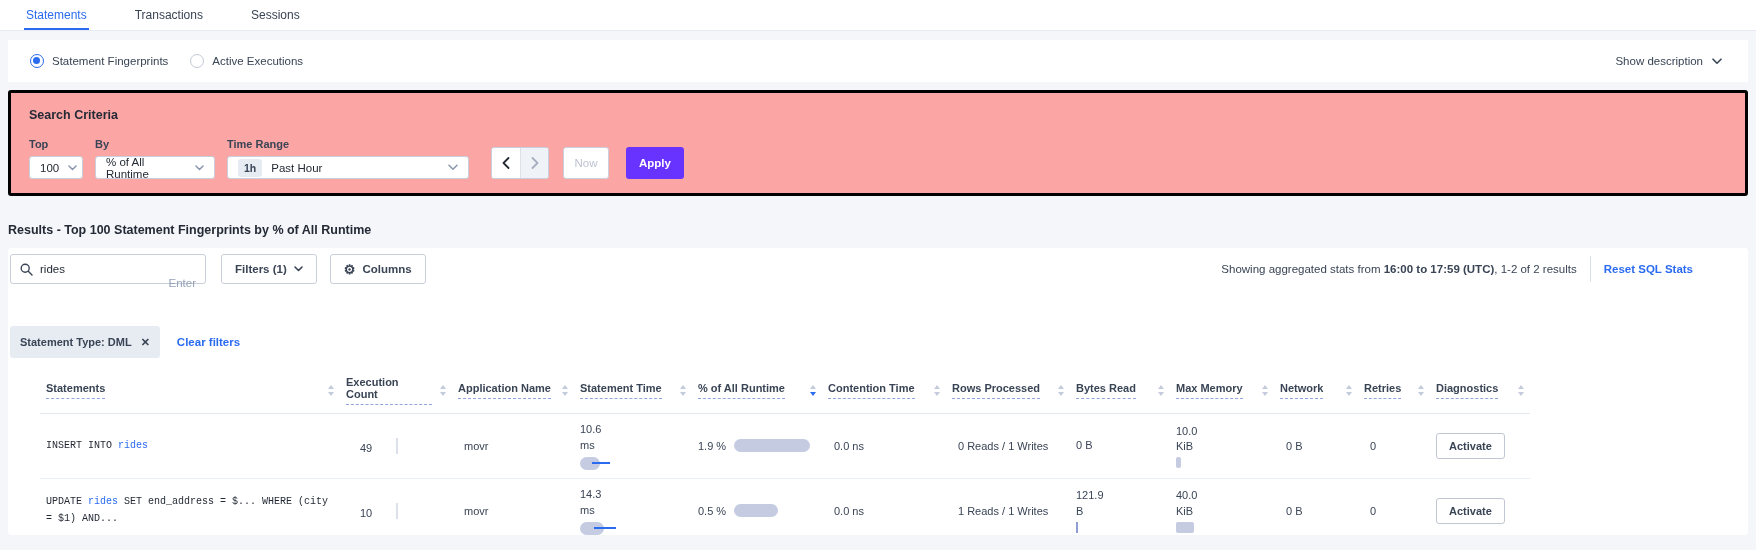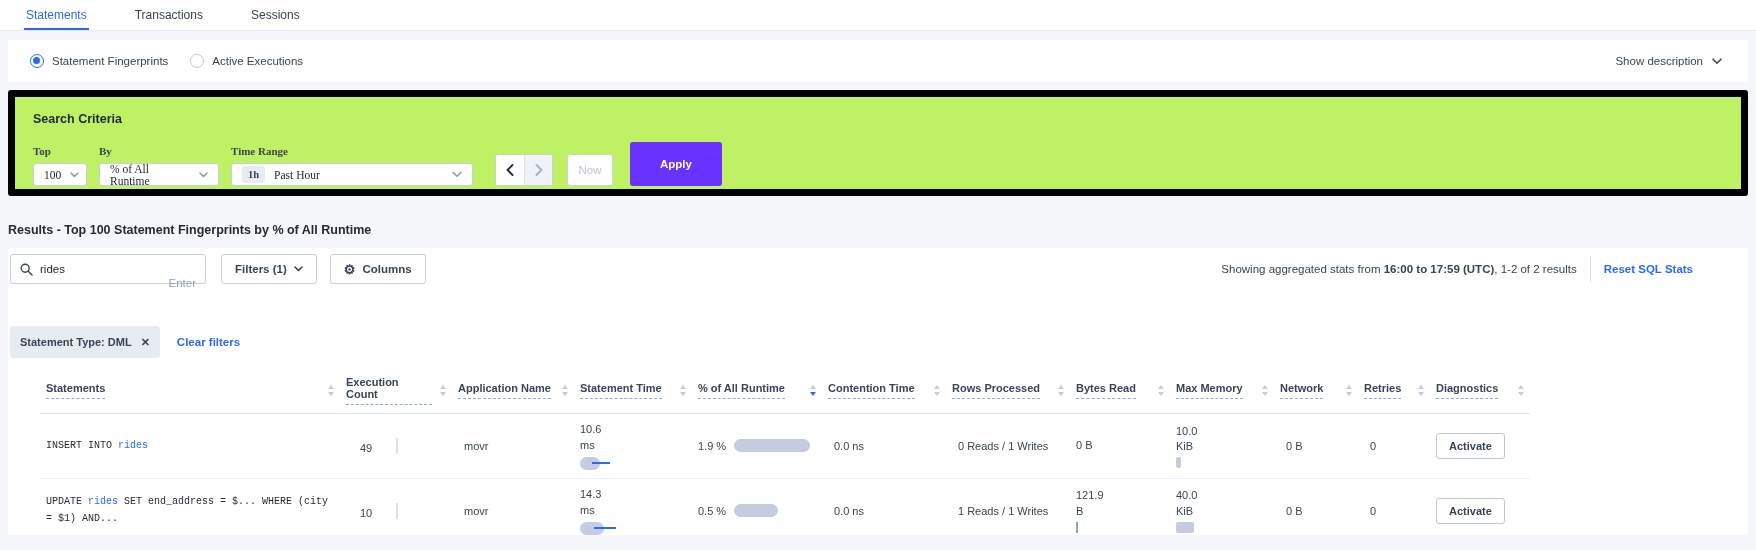--- a/index.html
+++ b/index.html
@@ -35,26 +35,26 @@
   .radio-item { display:flex; align-items:center; gap:8px; cursor:pointer; font-size:11.5px; }
   .radio-dot { width:14px; height:14px; border-radius:50%; border:1.5px solid #C2C9D6; background:#fff; position:relative; flex:none; }
   .radio-item.selected .radio-dot { border-color: var(--accent, #2B6BEF); }
   .radio-item.selected .radio-dot::after {
     content:""; position:absolute; left:2px; top:2px; width:7px; height:7px;
     border-radius:50%; background: var(--accent, #2B6BEF);
   }
   .show-desc { display:flex; align-items:center; gap:9px; font-size:11.5px; color:#394455; cursor:pointer; }
   
   .card {
-    margin:8px 8px 0; background:#bef264; border:7px solid #000000; border-radius:3px;
+    margin:8px 8px 0; background:#fca5a5; border:3px solid #000000; border-radius:3px;
     height:106px; padding:15px 18px;
   }
   .card-title { font-size:12.5px; font-weight:bold; color:#242A35; margin-bottom:16px; }
   .controls-row { display:flex; align-items:flex-end; }
-  .field { display:flex; flex-direction:column; gap:6px;font-family:Liberation Serif, serif; }
+  .field { display:flex; flex-direction:column; gap:6px; }
   .field + .field { margin-left:12px; }
   .field label { font-size:11px; font-weight:bold; color:#394455; }
   .select {
     height:23px; border:1px solid #C8CEDA; border-radius:3px; background:#fff;
     display:flex; align-items:center; padding:0 10px; font-size:11.5px; color:#242A35;
     gap:9px; cursor:pointer;
   }
   .select .chev { margin-left:auto; color:#8A96AC; display:flex; }
   .sel-top { width:54px; }
   .sel-by  { width:120px; }
@@ -67,21 +67,21 @@
     display:flex; height:32px; border:1px solid #C8CEDA; border-radius:3px;
     overflow:hidden; margin-left:22px; background:#fff;
   }
   .arrow-btn { width:28px; display:flex; align-items:center; justify-content:center; background:#fff; border:none; cursor:pointer; color:#242A35; }
   .arrow-btn.disabled { background:#EFF2F6; color:#A6AFBF; border-left:1px solid #DCE1EA; cursor:default; }
   .now-btn {
     margin-left:14px; height:32px; width:46px; border:1px solid #CBD1DC; border-radius:3px;
     background:#fff; color:#BCC3D1; font-size:11.5px; font-family:inherit; cursor:default;
   }
   .apply-btn {
-    margin-left:17px; height:44px; padding:0 30px; border:none; border-radius:3px;
+    margin-left:17px; height:32px; padding:0 13px; border:none; border-radius:3px;
     background: var(--purple, #6933FF); color:#fff; font-size:11.5px; font-weight:bold;
     font-family:inherit; cursor:pointer;
   }
   
   .results-heading { margin:27px 8px 0; font-size:12.5px; font-weight:bold; color:#242A35; }
   .panel { margin:11px 8px 0; background:#fff; border-radius:3px; height:287px; padding:5px 55px 0 2px; overflow:hidden; }
   .toolbar-row { display:flex; align-items:center; height:32px; }
   .search-box {
     width:196px; height:30px; border:1px solid #C8CEDA; border-radius:3px;
     display:flex; align-items:center; gap:7px; padding:0 9px; background:#fff;

